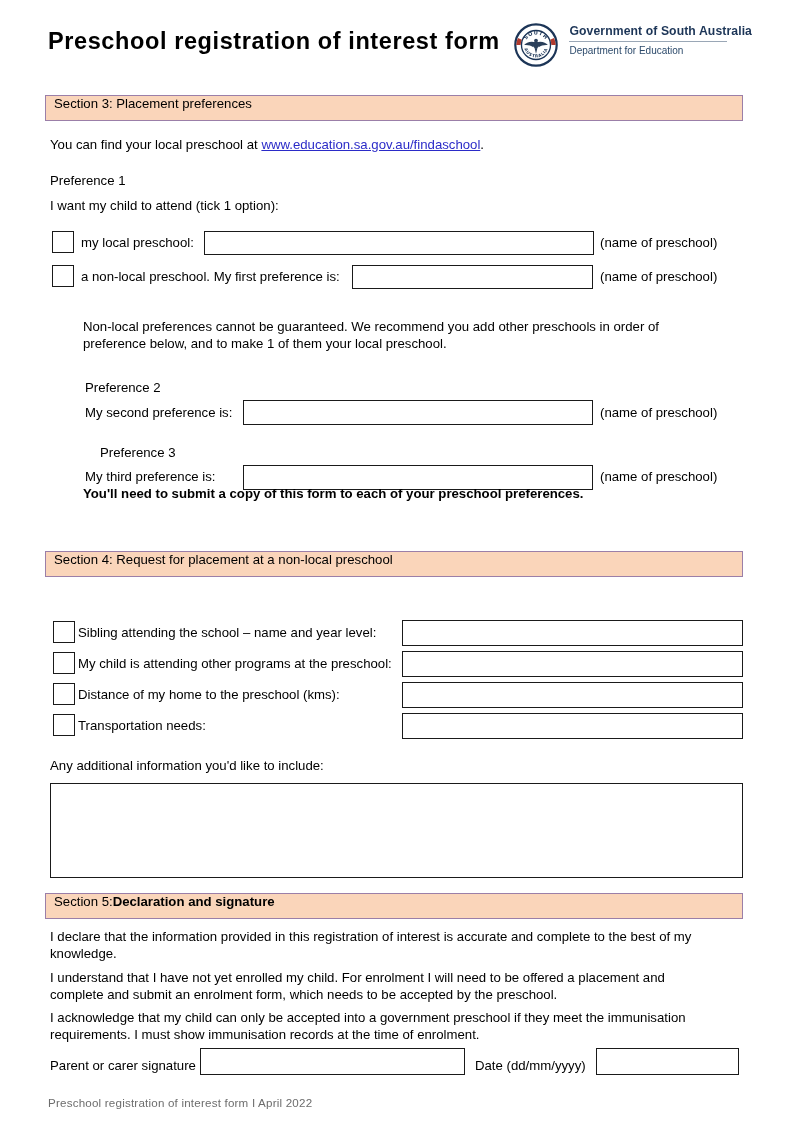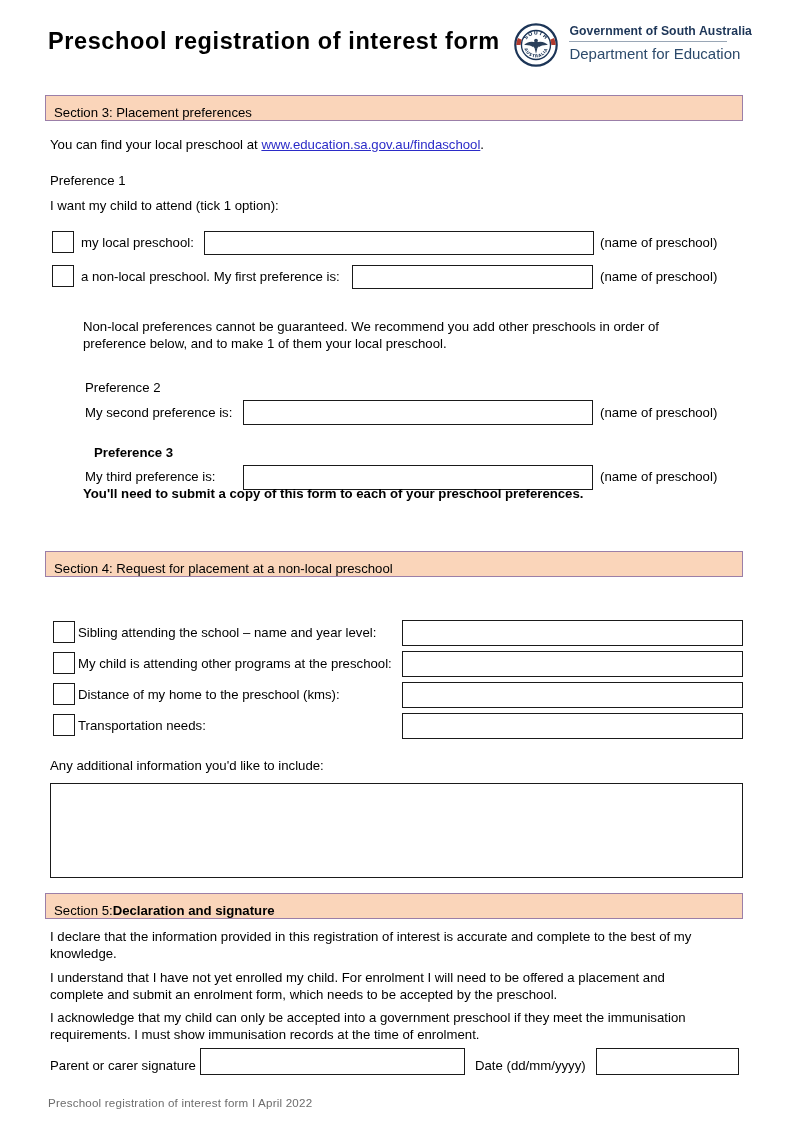--- a/index.html
+++ b/index.html
@@ -62,37 +62,37 @@
     letter-spacing: 0.1px;
     white-space: nowrap;
   }
   .logo-rule {
     height: 1px;
     background: #9aa7b6;
     margin: 3px 0 3px 0;
     width: 158px;
   }
   .logo-line2 {
-    font-size: 15px;
+    font-size: 10px;
     font-weight: 400;
     color: #2c4a6b;
     white-space: nowrap;
   }
 
   
   .section-bar {
     position: absolute;
     left: 45px;
     width: 698px;
     height: 26px;
     background: #fad5ba;
     border: 1px solid #9b7fa8;
     box-sizing: border-box;
     display: flex;
-    align-items: flex-end;
+    align-items: flex-start;
     padding-left: 8px;
     font-size: 13.2px;
   }
   .section-bar .b { font-weight: bold; }
 
   
   .txt {
     position: absolute;
     font-size: 13.2px;
     line-height: 16.5px;
@@ -189,21 +189,21 @@
   <div class="txt" style="left:600px; top:269px;">(name of preschool)</div>
 
   <div class="txt" style="left:83px; top:319px; width:640px;">Non-local preferences cannot be guaranteed. We recommend you add other preschools in order of
 preference below, and to make 1 of them your local preschool.</div>
 
   <div class="txt" style="left:85px; top:380px;">Preference 2</div>
   <div class="txt" style="left:85px; top:405px;">My second preference is:</div>
   <div class="fieldbox" style="left:243px; top:400px; width:350px; height:25px;"></div>
   <div class="txt" style="left:600px; top:405px;">(name of preschool)</div>
 
-  <div class="txt" style="left:94px; top:445px;font-weight:bold;">Preference 3</div>
+  <div class="txt" style="left:100px; top:445px;">Preference 3</div>
   <div class="txt" style="left:85px; top:469px;">My third preference is:</div>
   <div class="fieldbox" style="left:243px; top:465px; width:350px; height:25px;"></div>
   <div class="txt" style="left:600px; top:469px;">(name of preschool)</div>
 
   <div class="txt" style="left:83px; top:486px;font-weight:bold;"><b>You'll</b><span> need to submit a copy of this form to each of your preschool preferences.</span></div>
 
   <div class="section-bar" style="top:551px;">
     <span>Section 4: Request for placement at a non-local preschool</span>
   </div>
 

